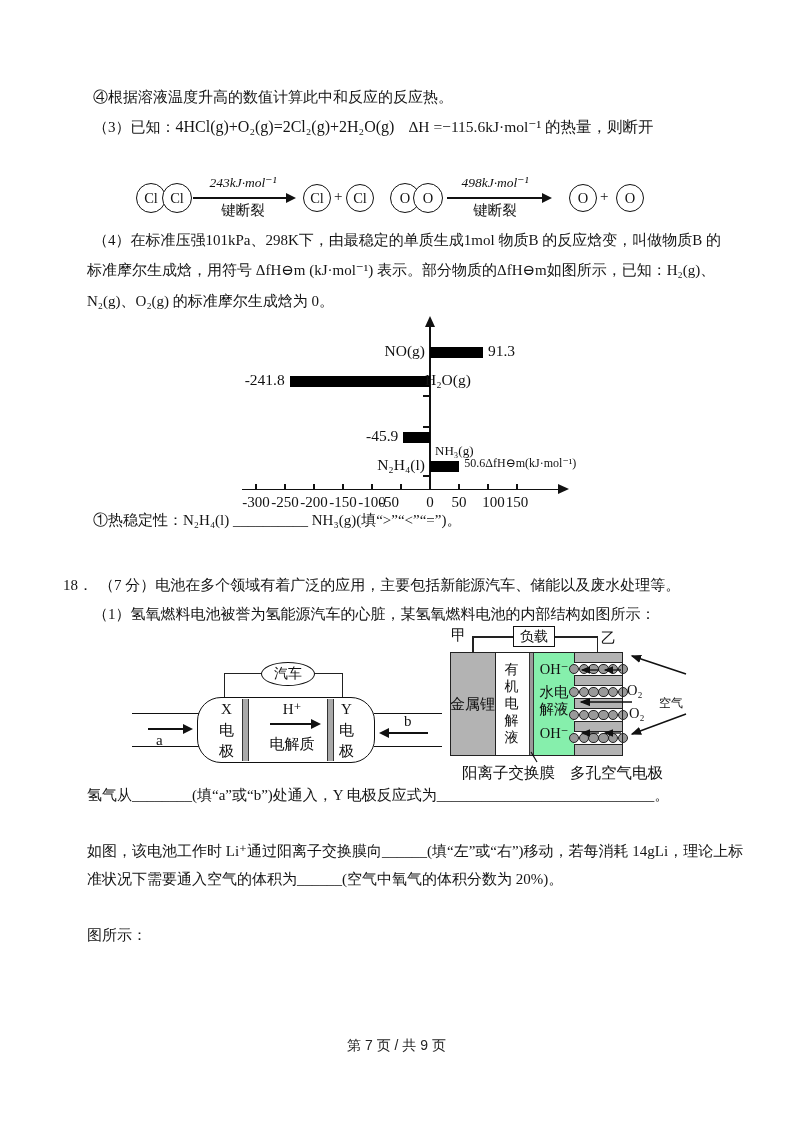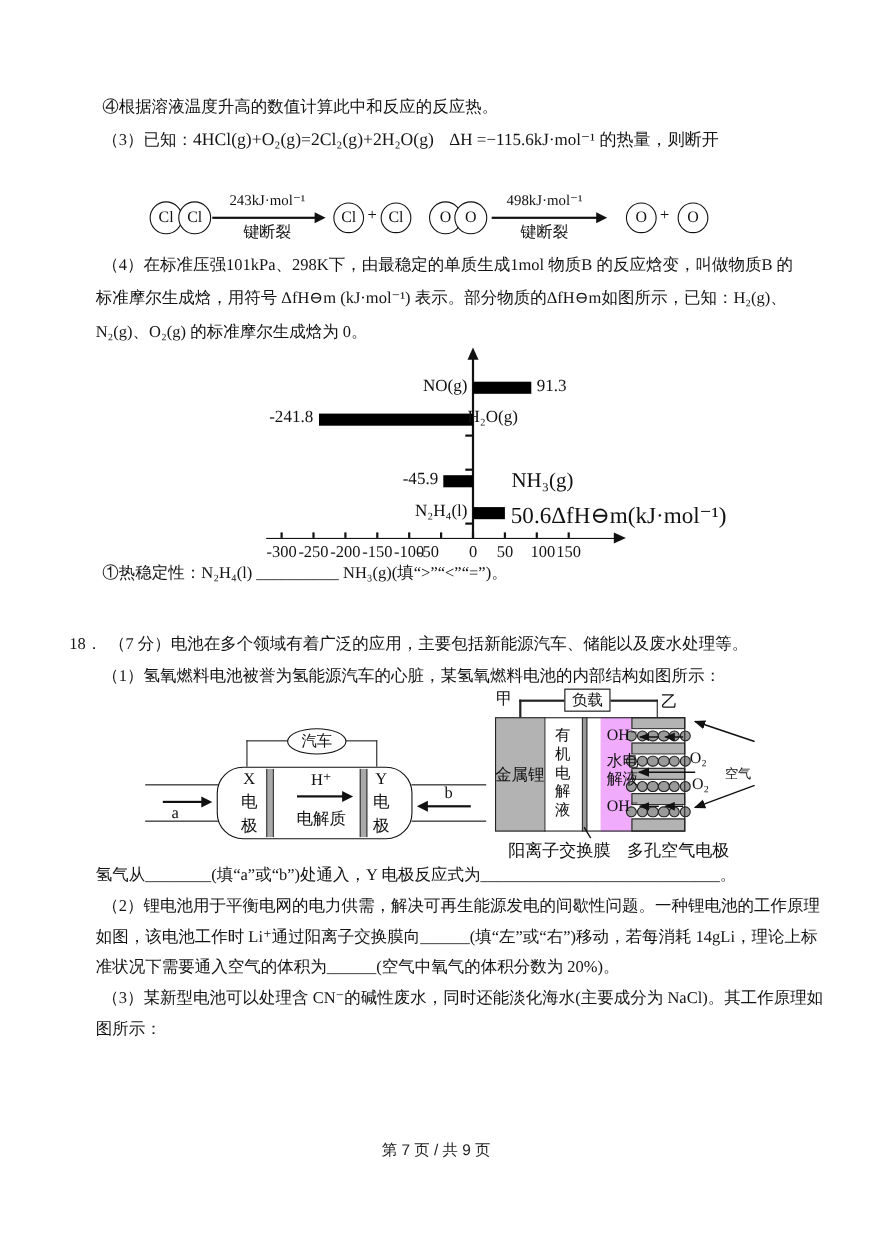--- a/index.html
+++ b/index.html
@@ -27,21 +27,21 @@
   .harrow { position:absolute; height:1.6px; background:#111; }
   .harrow.r::after {
     content:""; position:absolute; right:-9px; top:-4.4px;
     border-left:10px solid #111; border-top:5px solid transparent; border-bottom:5px solid transparent;
   }
   .harrow.l::before {
     content:""; position:absolute; left:-9px; top:-4.4px;
     border-right:10px solid #111; border-top:5px solid transparent; border-bottom:5px solid transparent;
   }
   .bond-lbl { position:absolute; width:130px; text-align:center; }
-  .energy { font-size:13.5px; }
+  .energy { font-size:13.5px;font-style:italic; }
   .action { font-size:14.5px; }
 
   
   #chart { position:absolute; left:230px; top:315px; width:460px; height:205px; }
   .vaxis { position:absolute; left:199.2px; top:8px; width:1.6px; height:167px; background:#111; }
   .vaxis-arrow { position:absolute; left:194.6px; top:1px; width:0; height:0;
     border-left:5.5px solid transparent; border-right:5.5px solid transparent; border-bottom:11px solid #111; }
   .haxis { position:absolute; left:12px; top:173.7px; width:318px; height:1.6px; background:#111; }
   .haxis-arrow { position:absolute; left:328px; top:169.3px; width:0; height:0;
     border-top:5.5px solid transparent; border-bottom:5.5px solid transparent; border-left:11px solid #111; }
@@ -92,24 +92,22 @@
   </div>
   <div class="line" style="left:93px;top:231px">（4）在标准压强101kPa、298K下，由最稳定的单质生成1mol 物质B 的反应焓变，叫做物质B 的</div>
   <div class="line" style="left:87px;top:261px">标准摩尔生成焓，用符号 ΔfH⊖m (kJ·mol⁻¹) 表示。部分物质的ΔfH⊖m如图所示，已知：H₂(g)、</div>
   <div class="line" style="left:87px;top:292px">N₂(g)、O₂(g) 的标准摩尔生成焓为 0。</div>
   <div class="line" style="left:93px;top:511px">①热稳定性：N₂H₄(l) __________ NH₃(g)(填“&gt;”“&lt;”“=”)。</div>
   <div class="line" style="left:63px;top:576px">
     <span class="qnum">18．</span><span>（7 分）电池在多个领域有着广泛的应用，主要包括新能源汽车、储能以及废水处理等。</span>
   </div>
   <div class="line" style="left:93px;top:605px">（1）氢氧燃料电池被誉为氢能源汽车的心脏，某氢氧燃料电池的内部结构如图所示：</div>
   <div class="line" style="left:87px;top:786px">氢气从________(填“a”或“b”)处通入，Y 电极反应式为_____________________________。</div>
-  <div class="line" style="left:93px;top:814px">（2）锂电池用于平衡电网的电力供需，解决可再生能源发电的间歇性问题。一种锂电池的工作原理</div>
   <div class="line" style="left:87px;top:842px">如图，该电池工作时 Li⁺通过阳离子交换膜向______(填“左”或“右”)移动，若每消耗 14gLi，理论上标</div>
   <div class="line" style="left:87px;top:870px">准状况下需要通入空气的体积为______(空气中氧气的体积分数为 20%)。</div>
-  <div class="line" style="left:93px;top:898px">（3）某新型电池可以处理含 CN⁻的碱性废水，同时还能淡化海水(主要成分为 NaCl)。其工作原理如</div>
   <div class="line" style="left:87px;top:926px">图所示：</div>
 
   <div id="bond">
     <div class="atom fused" style="left:6px;top:13px">Cl</div>
     <div class="atom fused" style="left:32px;top:13px">Cl</div>
     <div class="harrow r" style="left:63px;top:27px;width:94px"></div>
     <div class="bond-lbl energy" style="left:48px;top:4px">243kJ·mol⁻¹</div>
     <div class="bond-lbl action" style="left:48px;top:31px">键断裂</div>
     <div class="atom prod" style="left:173px;top:14px">Cl</div>
     <div class="plus" style="left:204px;top:18px">+</div>
@@ -153,25 +151,25 @@
       <div style="position: absolute; left: 236px; top: 179px; width: 55px; text-align: center; font-size: 15px;">100</div>
       <div style="position: absolute; left: 286.25px; top: 169px; width: 1.5px; height: 5px; background: rgb(17, 17, 17);"></div>
       <div style="position: absolute; left: 265px; top: 179px; width: 44px; text-align: center; font-size: 15px;">150</div>
       <div style="position: absolute; left: 200px; top: 31.5px; width: 52.954px; height: 11px; background: rgb(0, 0, 0);"></div>
       <div style="position: absolute; left: 0px; width: 195px; top: 27px; text-align: right; font-size: 15.5px; white-space: nowrap;">NO(g)</div>
       <div style="position: absolute; left: 257.954px; top: 27px; font-size: 15.5px; white-space: nowrap;">91.3</div>
       <div style="position: absolute; left: 59.756px; top: 60.5px; width: 140.244px; height: 11px; background: rgb(0, 0, 0);"></div>
       <div style="position: absolute; left: 195px; top: 56px; font-size: 15.5px; white-space: nowrap;">H₂O(g)</div>
       <div style="position: absolute; left: 0px; width: 54.756px; top: 56px; text-align: right; font-size: 15.5px; white-space: nowrap;">-241.8</div>
       <div style="position: absolute; left: 173.378px; top: 116.5px; width: 26.622px; height: 11px; background: rgb(0, 0, 0);"></div>
-      <div style="position: absolute; left: 205px; top: 112px; font-size: 19px; white-space: nowrap; margin-left: 30px;">NH₃(g)</div>
+      <div style="position: absolute; left: 205px; top: 128px; font-size: 13px; white-space: nowrap;">NH₃(g)</div>
       <div style="position: absolute; left: 0px; width: 168.378px; top: 112px; text-align: right; font-size: 15.5px; white-space: nowrap;">-45.9</div>
       <div style="position: absolute; left: 200px; top: 145.5px; width: 29.348px; height: 11px; background: rgb(0, 0, 0);"></div>
       <div style="position: absolute; left: 0px; width: 195px; top: 141px; text-align: right; font-size: 15.5px; white-space: nowrap;">N₂H₄(l)</div>
-      <div style="position: absolute; left: 234.348px; top: 141px; font-size: 21px; white-space: nowrap;">50.6<span>ΔfH⊖m(kJ·mol⁻¹)</span></div>
+      <div style="position: absolute; left: 234.348px; top: 141px; font-size: 12px; white-space: nowrap;">50.6<span>ΔfH⊖m(kJ·mol⁻¹)</span></div>
     </div>
 
   <div id="fuelcell">
     <div class="fc-wire"></div>
     <div class="fc-car">汽车</div>
     <div class="fc-pipe" style="left:2px;width:67px"></div>
     <div class="fc-pipe" style="left:244px;width:68px"></div>
     <div class="harrow r" style="left:18px;top:100px;width:36px;z-index:0"></div>
     <div class="fc-txt" style="left:26px;top:104px">a</div>
     <div class="harrow l" style="left:258px;top:104px;width:40px;z-index:0"></div>
@@ -194,21 +192,21 @@
     <div class="bat-term" style="left:11px;top:4px">甲</div>
     <div class="bat-term" style="left:161px;top:7px">乙</div>
 
     <div class="bat-col" style="left:10px;width:46px;background:#b3b3b3;border-right:1.2px solid #222;display:flex;align-items:center;justify-content:center;font-size:15px">
       <span>金属锂</span>
     </div>
     <div class="bat-col" style="left:56px;width:33px;background:#fff">
       <div class="vtext" style="left:8px;top:9px;font-size:14px;line-height:17px;width:15px">有机电解液</div>
     </div>
     <div class="bat-col" style="left:89px;width:5px;background:#999;border-left:0.8px solid #333;border-right:0.8px solid #333"></div>
-    <div class="bat-col" style="left:106px;width:40px;background:#f0abfc">
+    <div class="bat-col" style="left:94px;width:40px;background:#86efac">
       <div class="bat-lbl" style="left:3px;top:9px;width:34px;text-align:center;font-size:14.5px">OH⁻</div>
       <div class="bat-lbl" style="left:4px;top:32px;width:32px;text-align:center;font-size:14.5px;line-height:16.5px;word-break:break-all;white-space:normal">水电解液</div>
       <div class="bat-lbl" style="left:3px;top:73px;width:34px;text-align:center;font-size:14.5px">OH⁻</div>
     </div>
     <div class="bat-col" id="electrode-col" style="left:134px;width:49px">
         <div class="gray-stripe" style="height: 11px;"></div>
         <div class="circ-row" style="height: 12px;">
           <div class="circ"></div>
           <div class="circ"></div>
           <div class="circ"></div>

